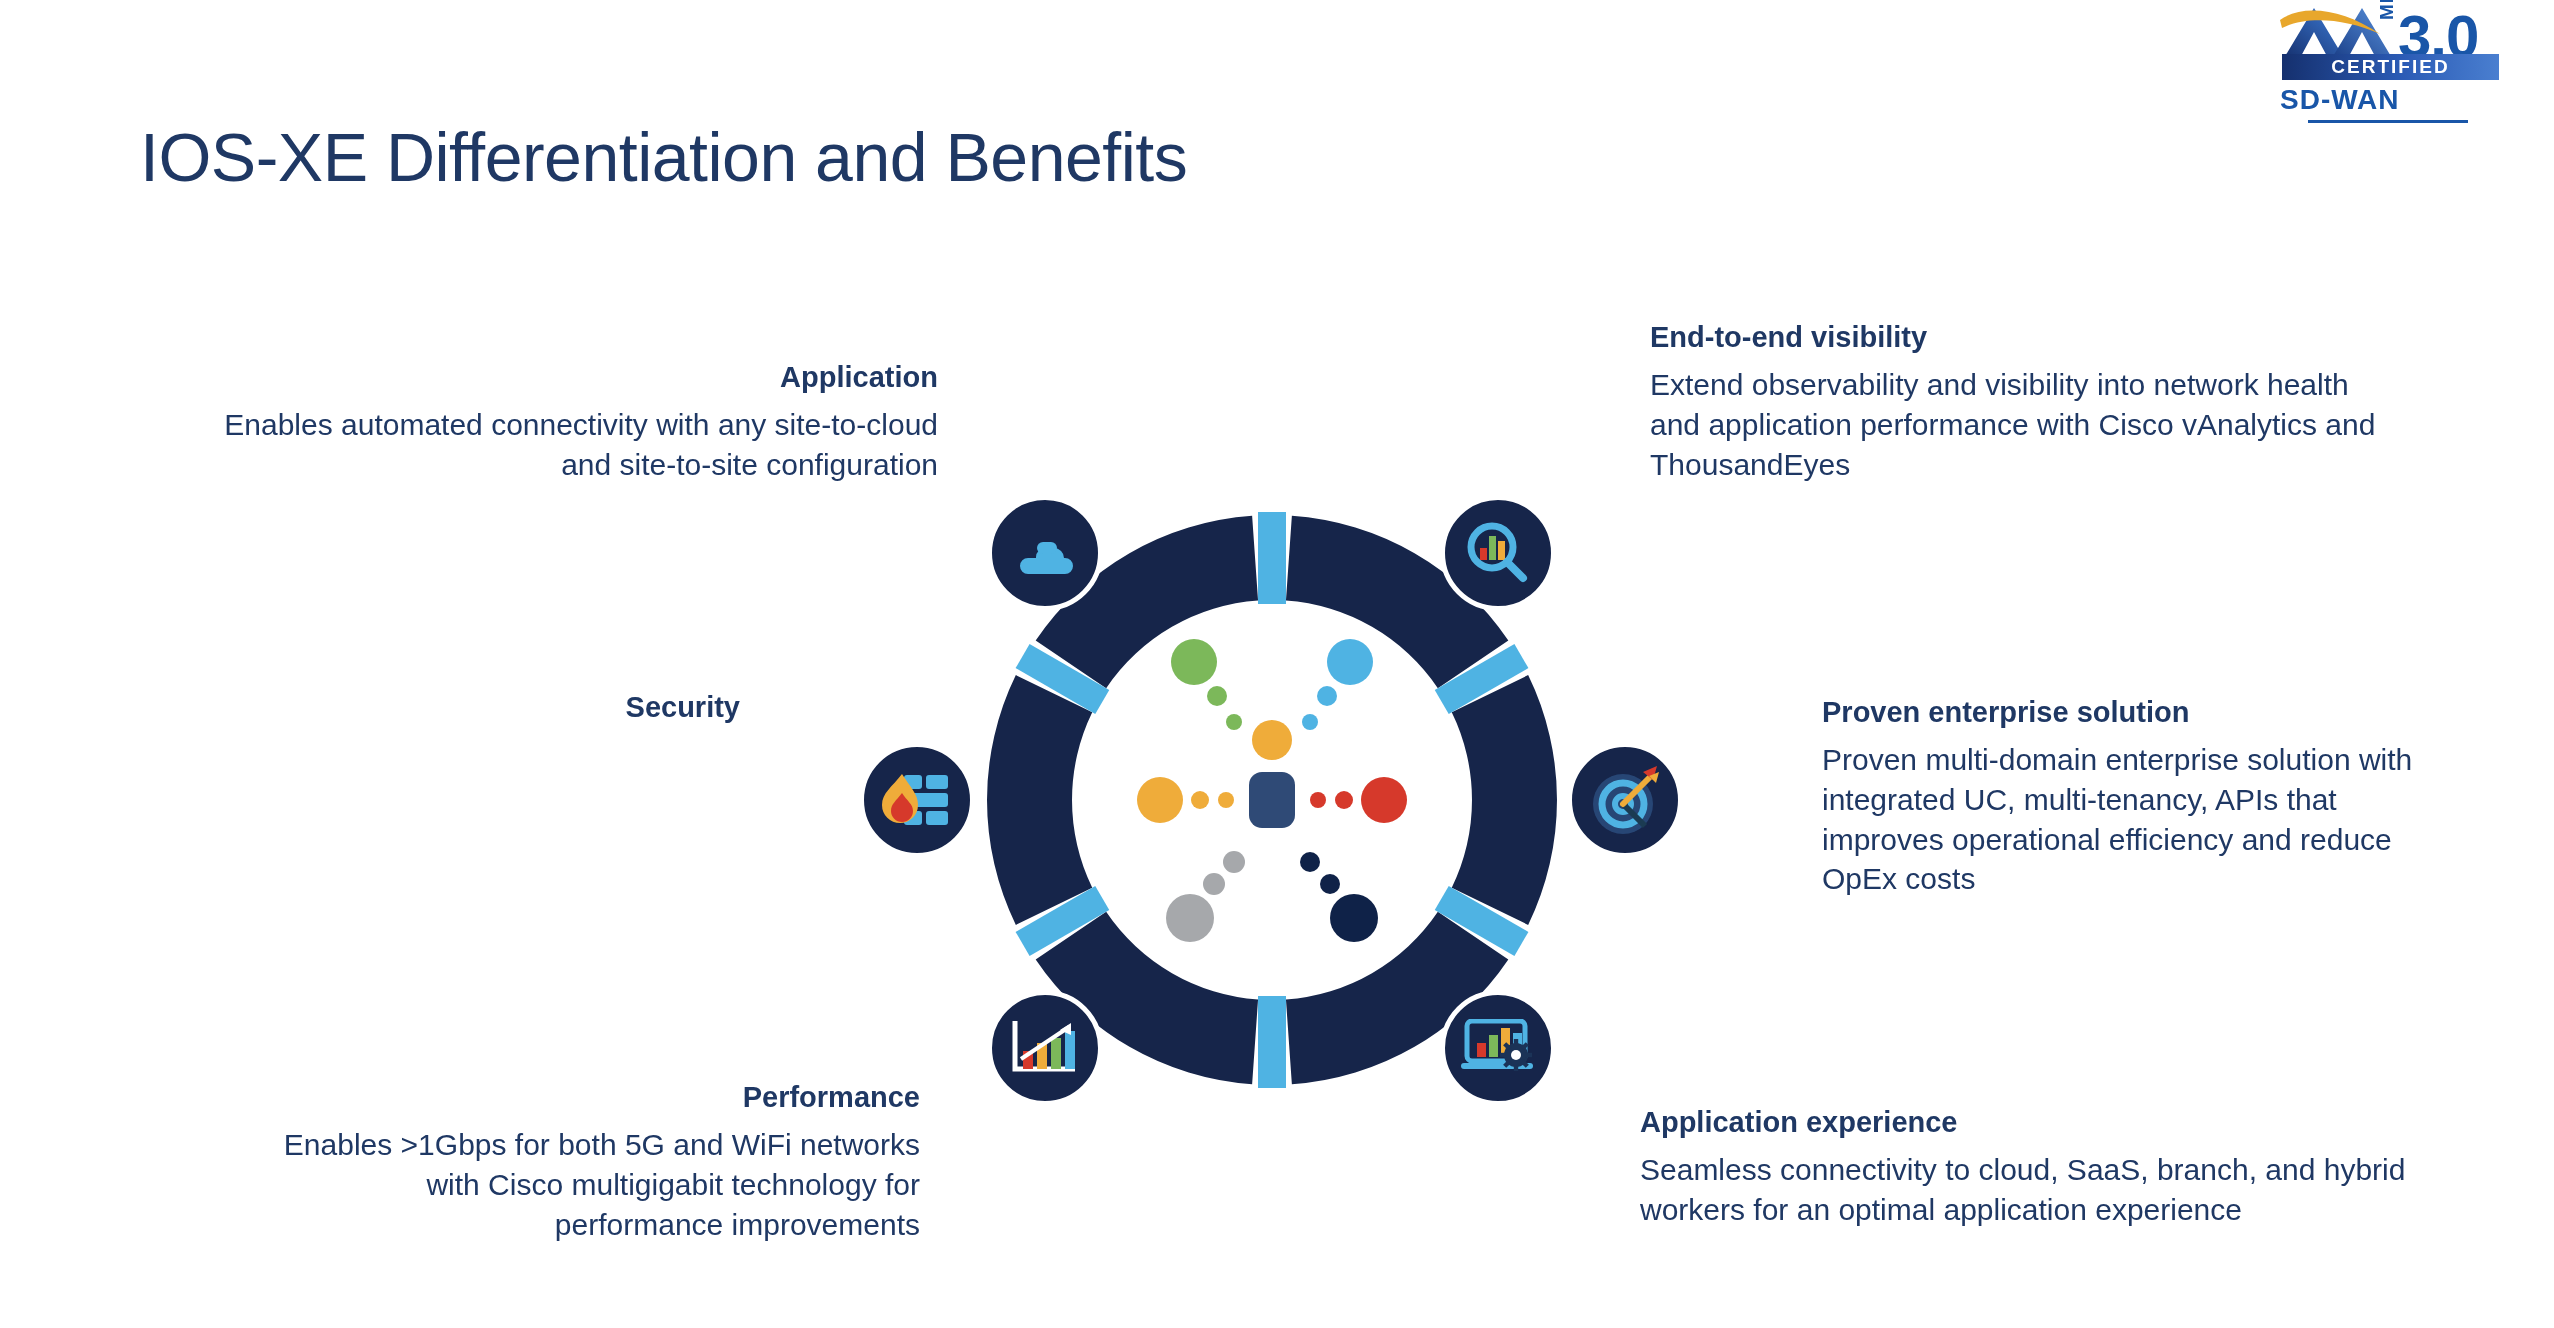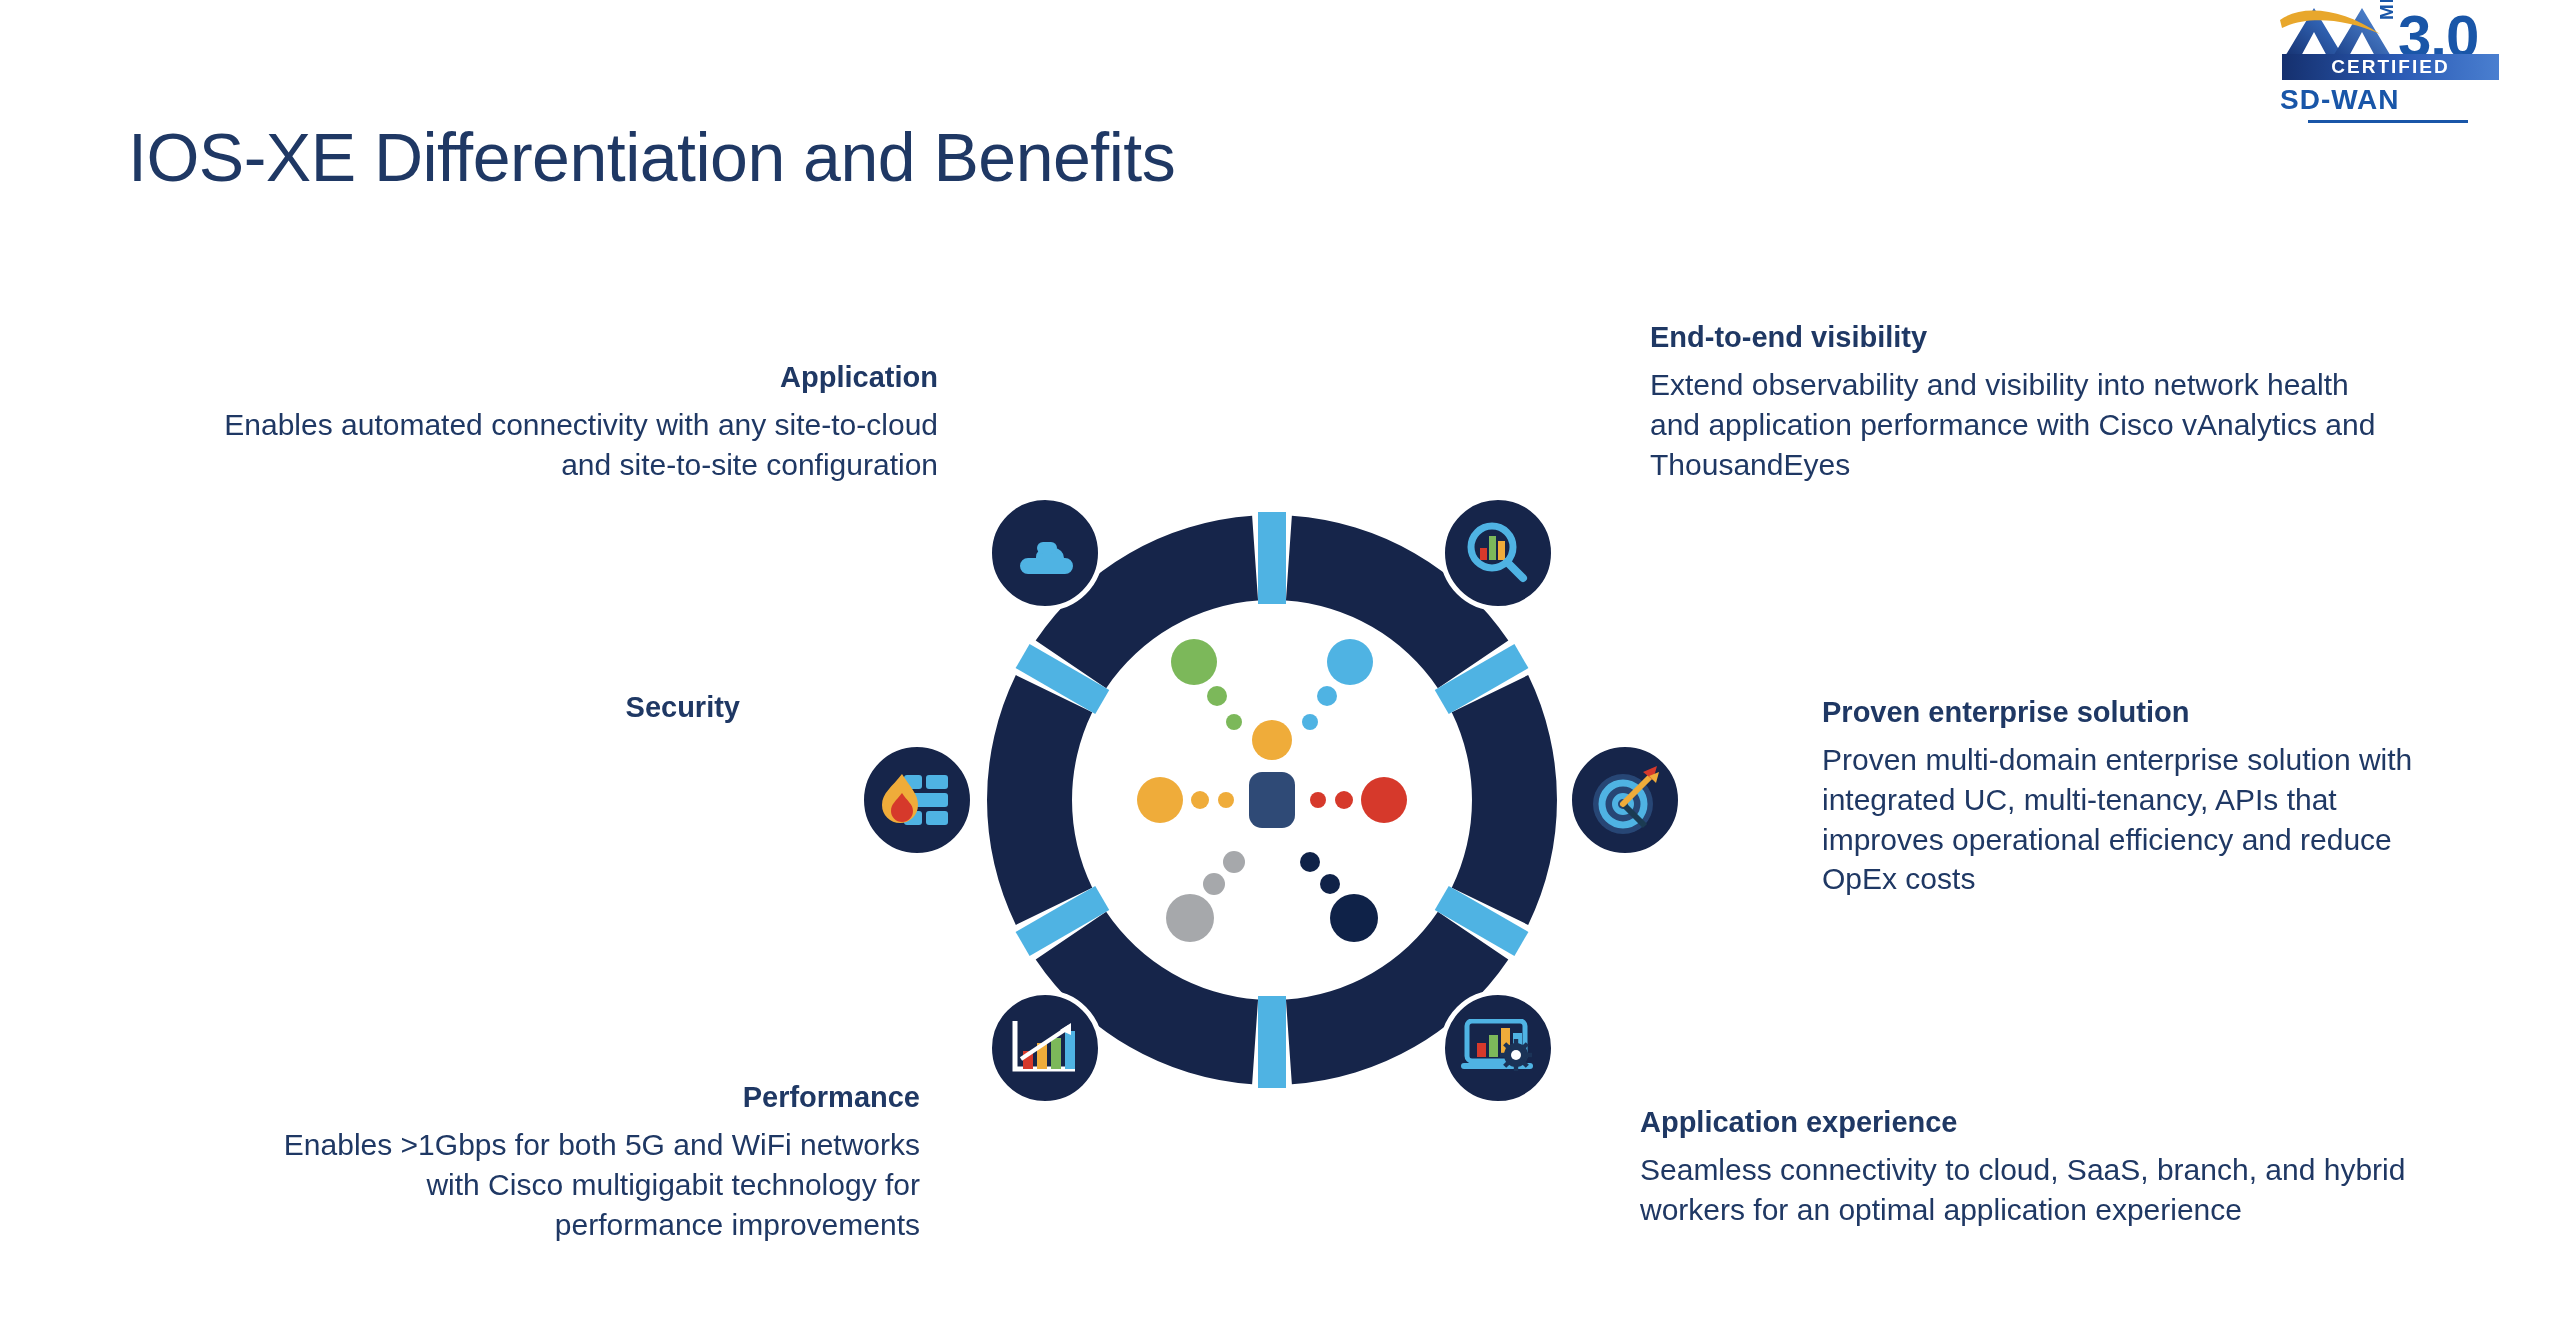--- a/index.html
+++ b/index.html
@@ -7,21 +7,21 @@
     width:2554px;height:1328px;
     background:#ffffff;
     font-family:"Liberation Sans", sans-serif;
     overflow:hidden;
     position:relative;
   }
   #slide{position:absolute;left:0;top:0;width:2554px;height:1328px;}
 
   
   #page-title{
-    position:absolute;left:128px;top:118px;
+    position:absolute;left:140px;top:118px;
     font-size:68px;font-weight:400;
     color:#1F3864;letter-spacing:-0.5px;
     white-space:nowrap;
   }
 
   
   #mef-logo{position:absolute;left:2280px;top:4px;width:220px;height:120px;}
   #mef-logo .mef-mark{position:absolute;left:0;top:0;width:130px;height:56px;}
   #mef-logo .mef-30{
     position:absolute;left:118px;top:-2px;

